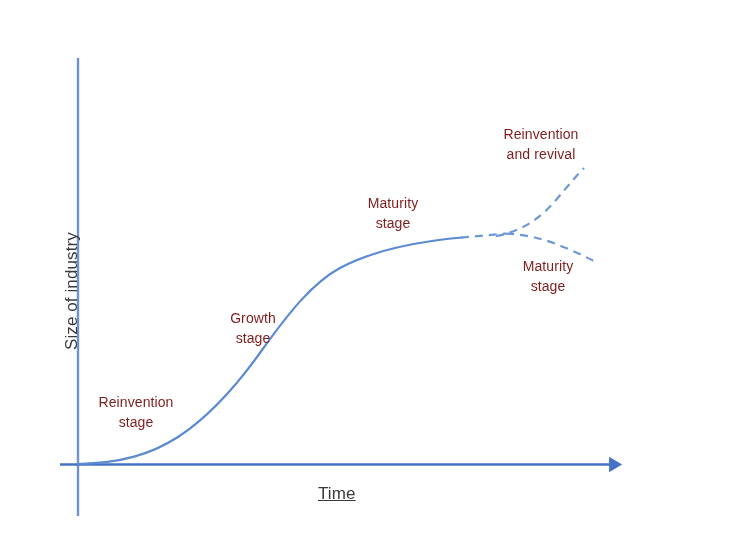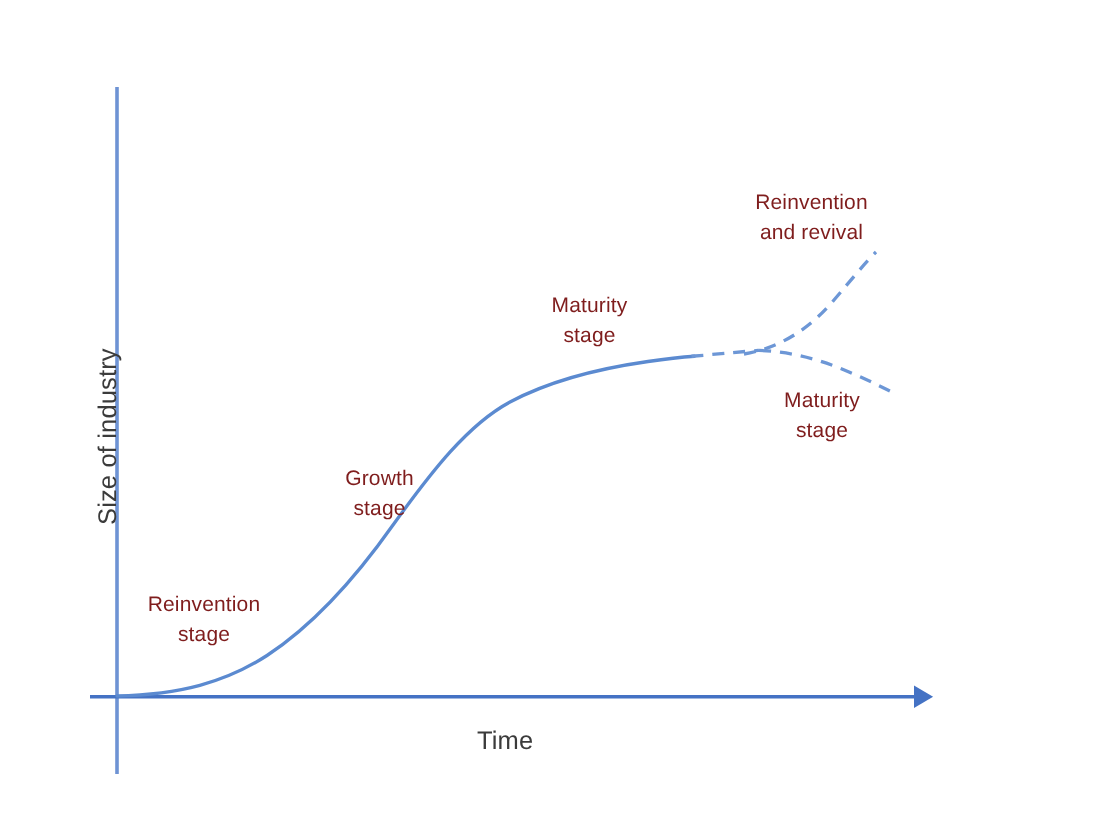--- a/index.html
+++ b/index.html
@@ -46,20 +46,21 @@
     transform: rotate(-90deg);
     white-space: nowrap;
   }
   #axis-label-x {
     position: absolute;
     color: #3b3b3b;
     font-family: "Liberation Sans", sans-serif;
     font-size: 17px;
     letter-spacing: 0.1px;
     white-space: nowrap;
+    text-decoration: underline;
   }
 </style>
 </head>
 <body>
 
 <div id="stage">
 
   <svg id="diagram" viewBox="0 0 744 544">
     <defs>
       <marker id="arrow-x" markerWidth="10" markerHeight="10" refX="1.2" refY="3.2" orient="auto" markerUnits="strokeWidth">

